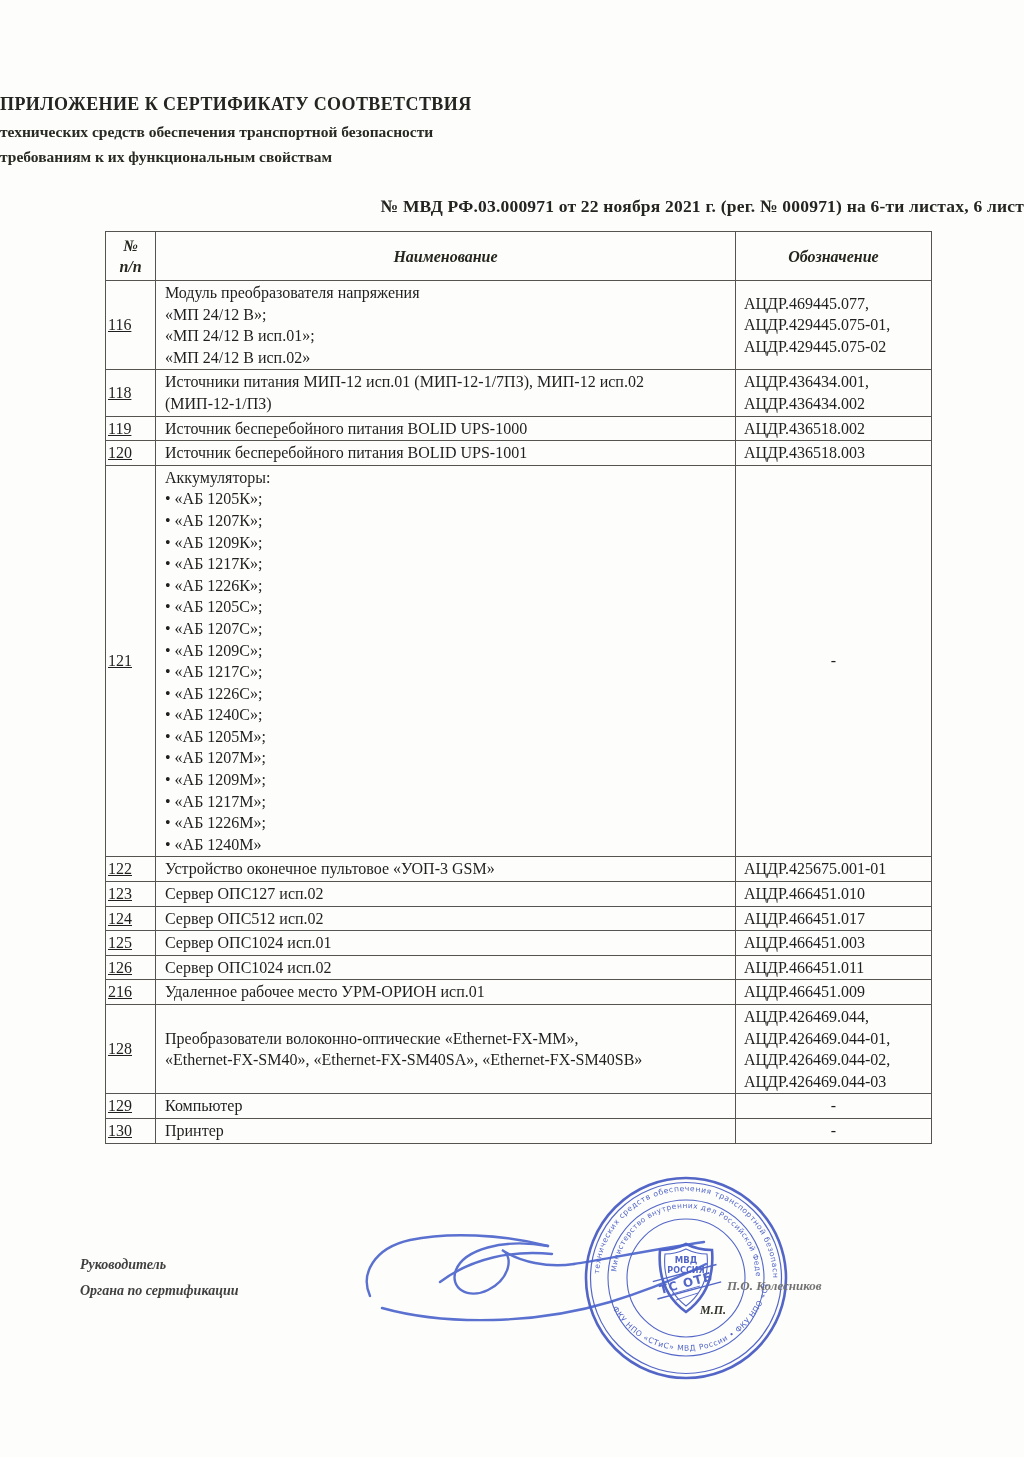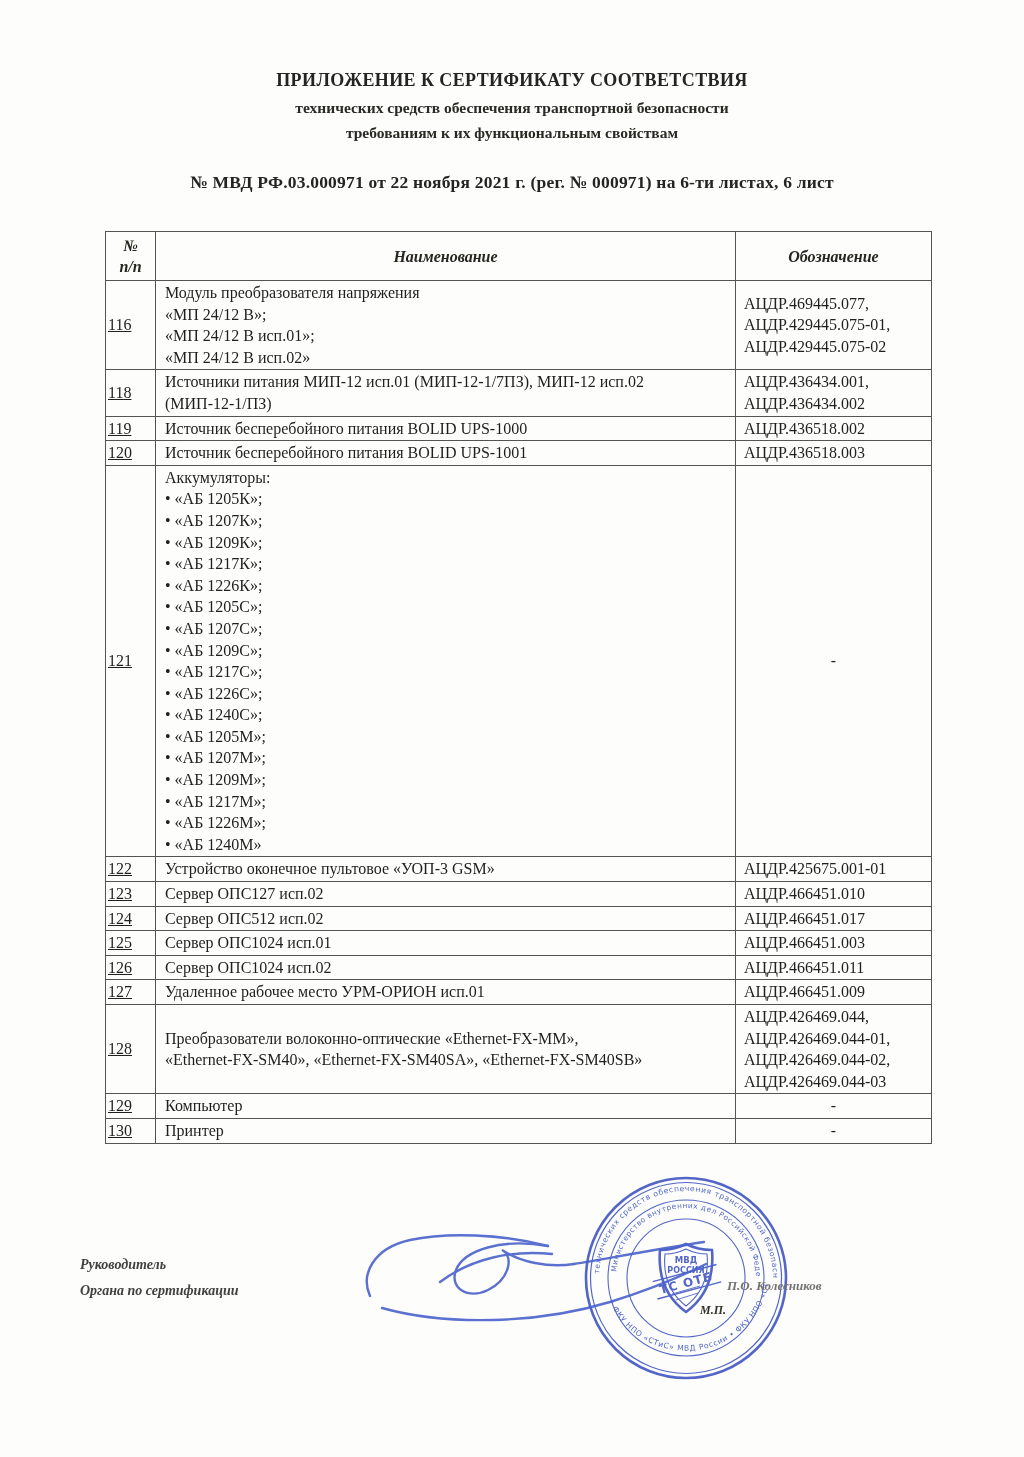--- a/index.html
+++ b/index.html
@@ -5,24 +5,24 @@
   html,body { margin:0; padding:0; background:#e8e8e8; }
   .page {
     position:relative;
     width:1024px; height:1457px;
     margin:0 auto;
     background:#fdfdfb;
     font-family:"Liberation Serif", serif;
     color:#1f1f1f;
     overflow:hidden;
   }
-  .header { text-align:center; padding-top:70px; }
+  .header { padding-top:94px; }
   .title { font-size:18px; font-weight:bold; letter-spacing:0.4px; margin-bottom:4px; color:#242420; }
   .subtitle { font-size:15.5px; font-weight:bold; line-height:25px; color:#2a2a24; }
-  .cert-line { text-align:center; font-weight:bold; font-size:17.5px; margin-top:27px; color:#242420; letter-spacing:0.2px; }
+  .cert-line { text-align:right; font-weight:bold; font-size:17.5px; margin-top:27px; color:#242420; letter-spacing:0.2px; }
 
   table.doc-table {
     position:absolute; left:105px; top:231px;
     width:826px;
     border-collapse:collapse;
     table-layout:fixed;
   }
   .doc-table th, .doc-table td {
     border:1px solid #565450;
     font-size:16px;
@@ -200,21 +200,21 @@
         <tr>
           <td class="cell-num">126</td>
           <td class="cell-name">
             <div>Сервер ОПС1024 исп.02</div>
           </td>
           <td class="cell-des">
             <div>АЦДР.466451.011</div>
           </td>
         </tr>
         <tr>
-          <td class="cell-num">127</td>
+          <td class="cell-num">216</td>
           <td class="cell-name">
             <div>Удаленное рабочее место УРМ-ОРИОН исп.01</div>
           </td>
           <td class="cell-des">
             <div>АЦДР.466451.009</div>
           </td>
         </tr>
         <tr>
           <td class="cell-num">128</td>
           <td class="cell-name">

